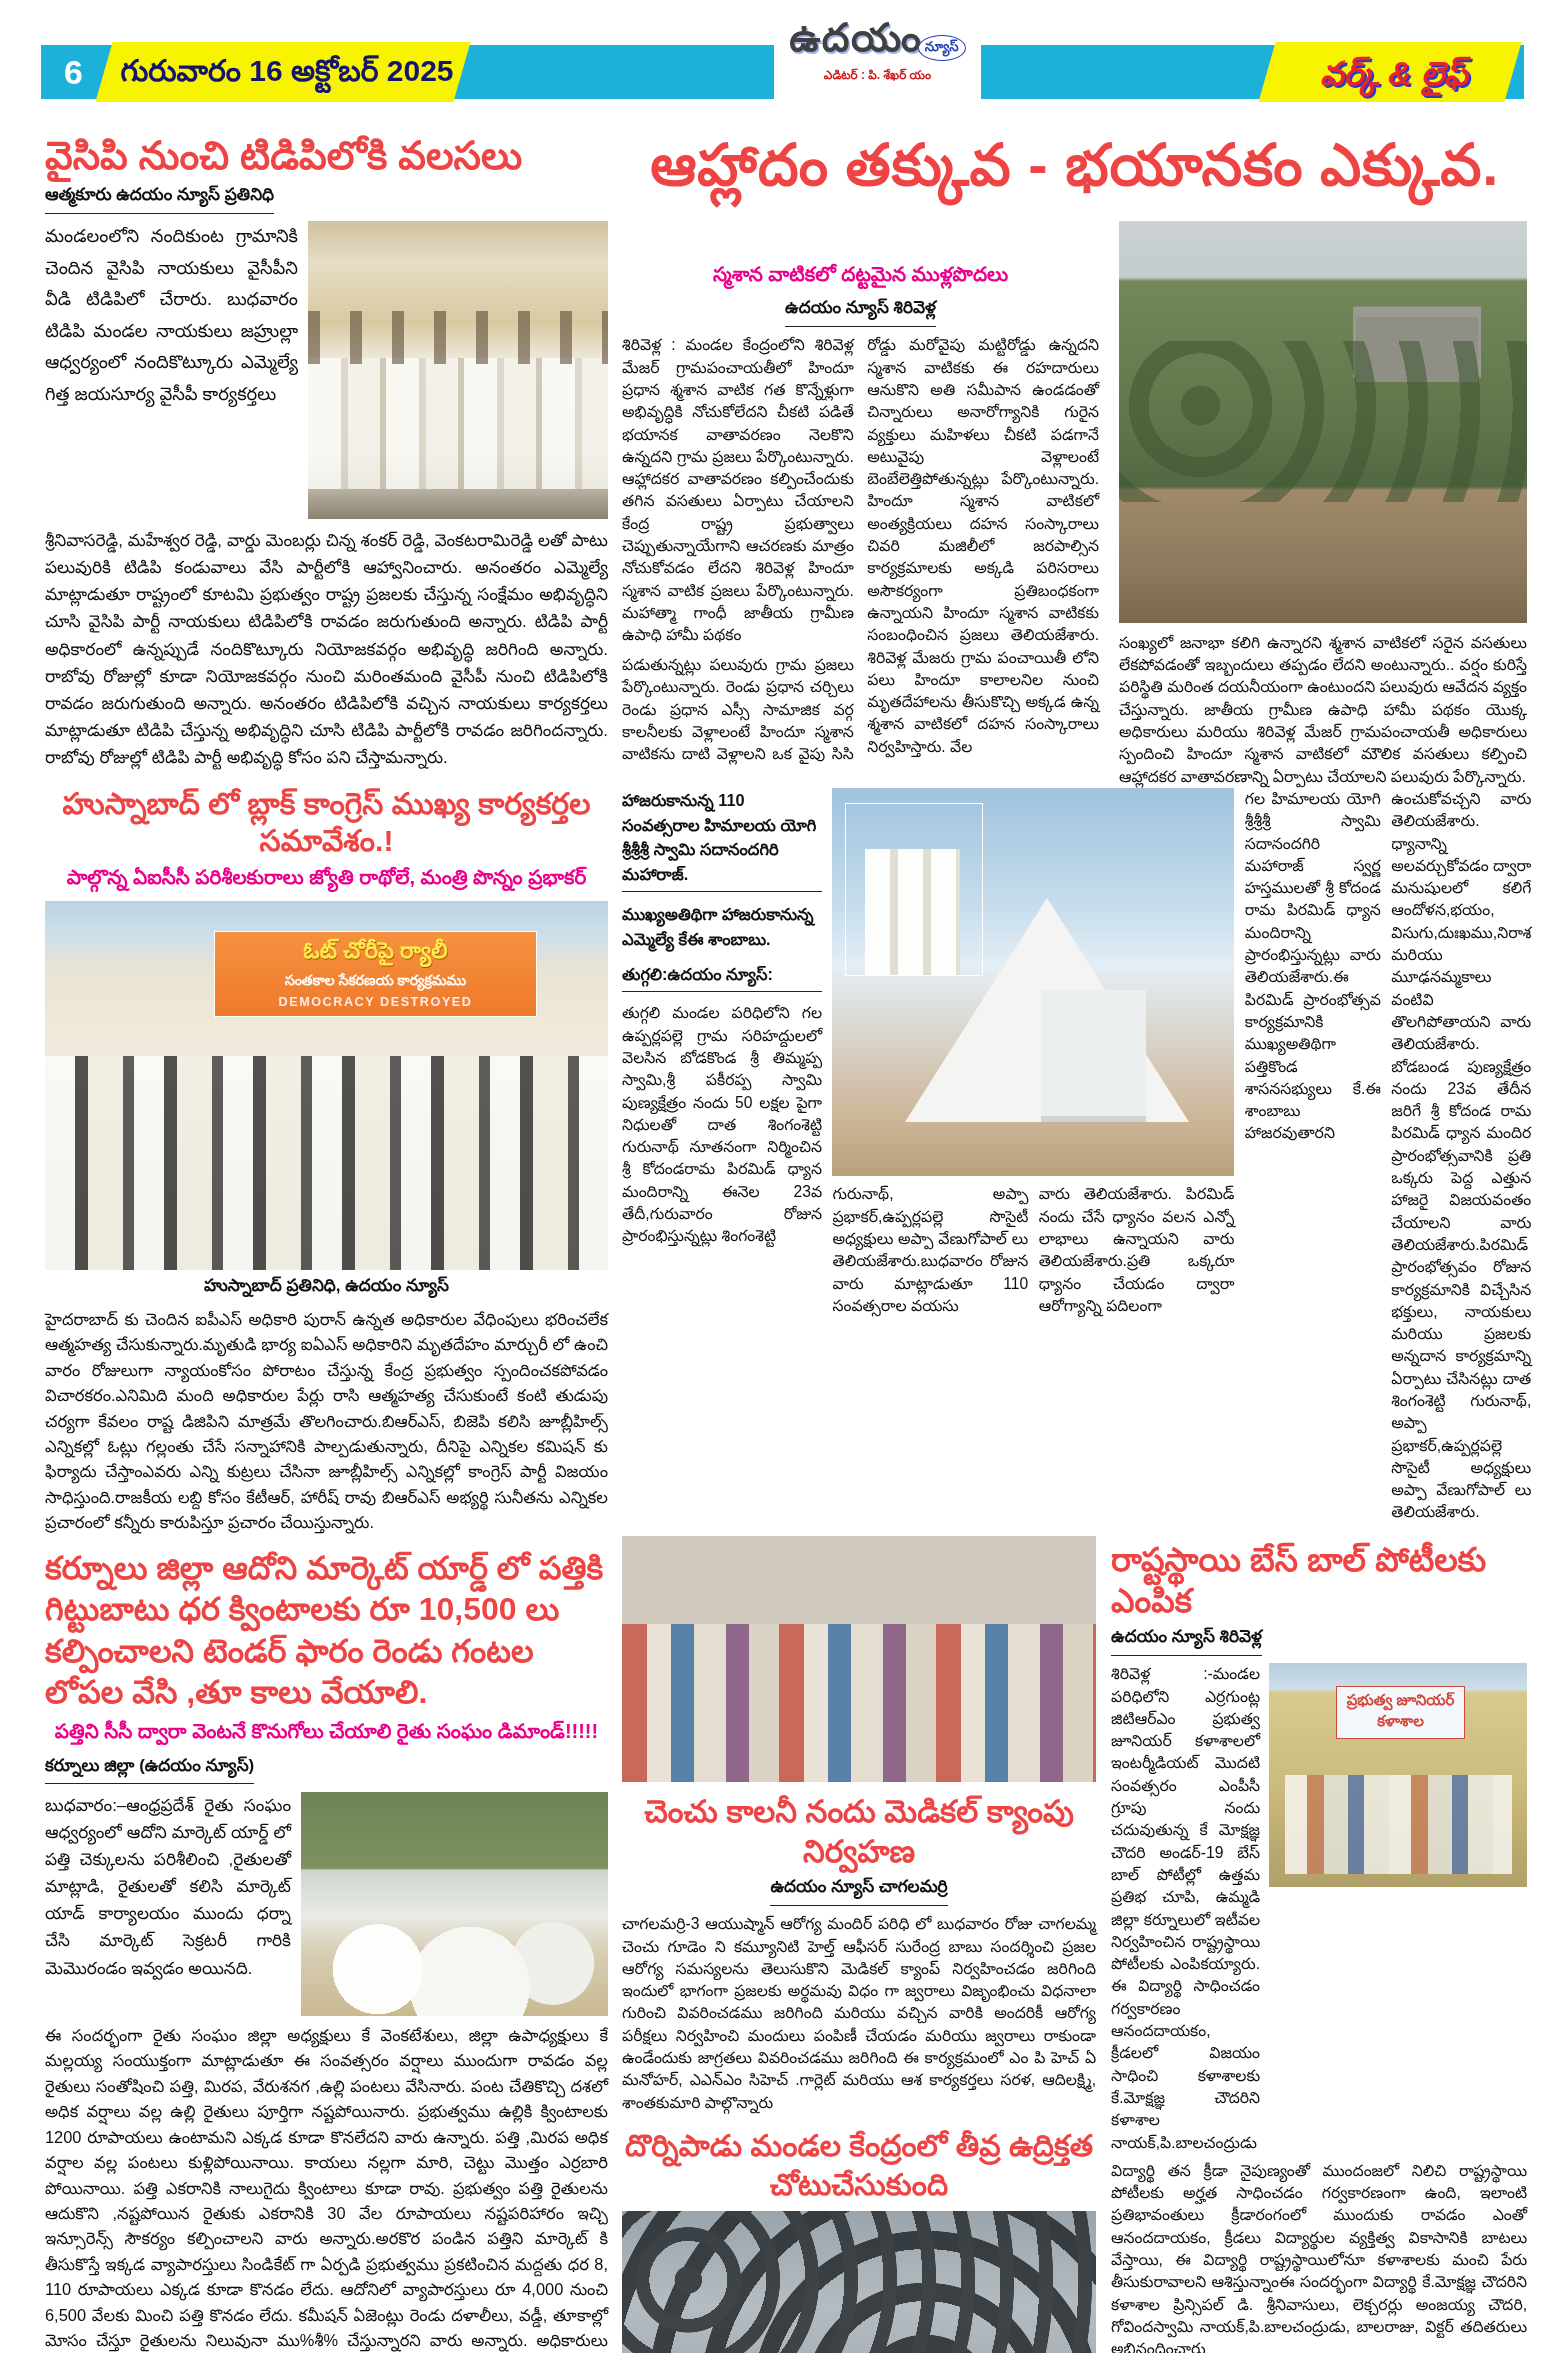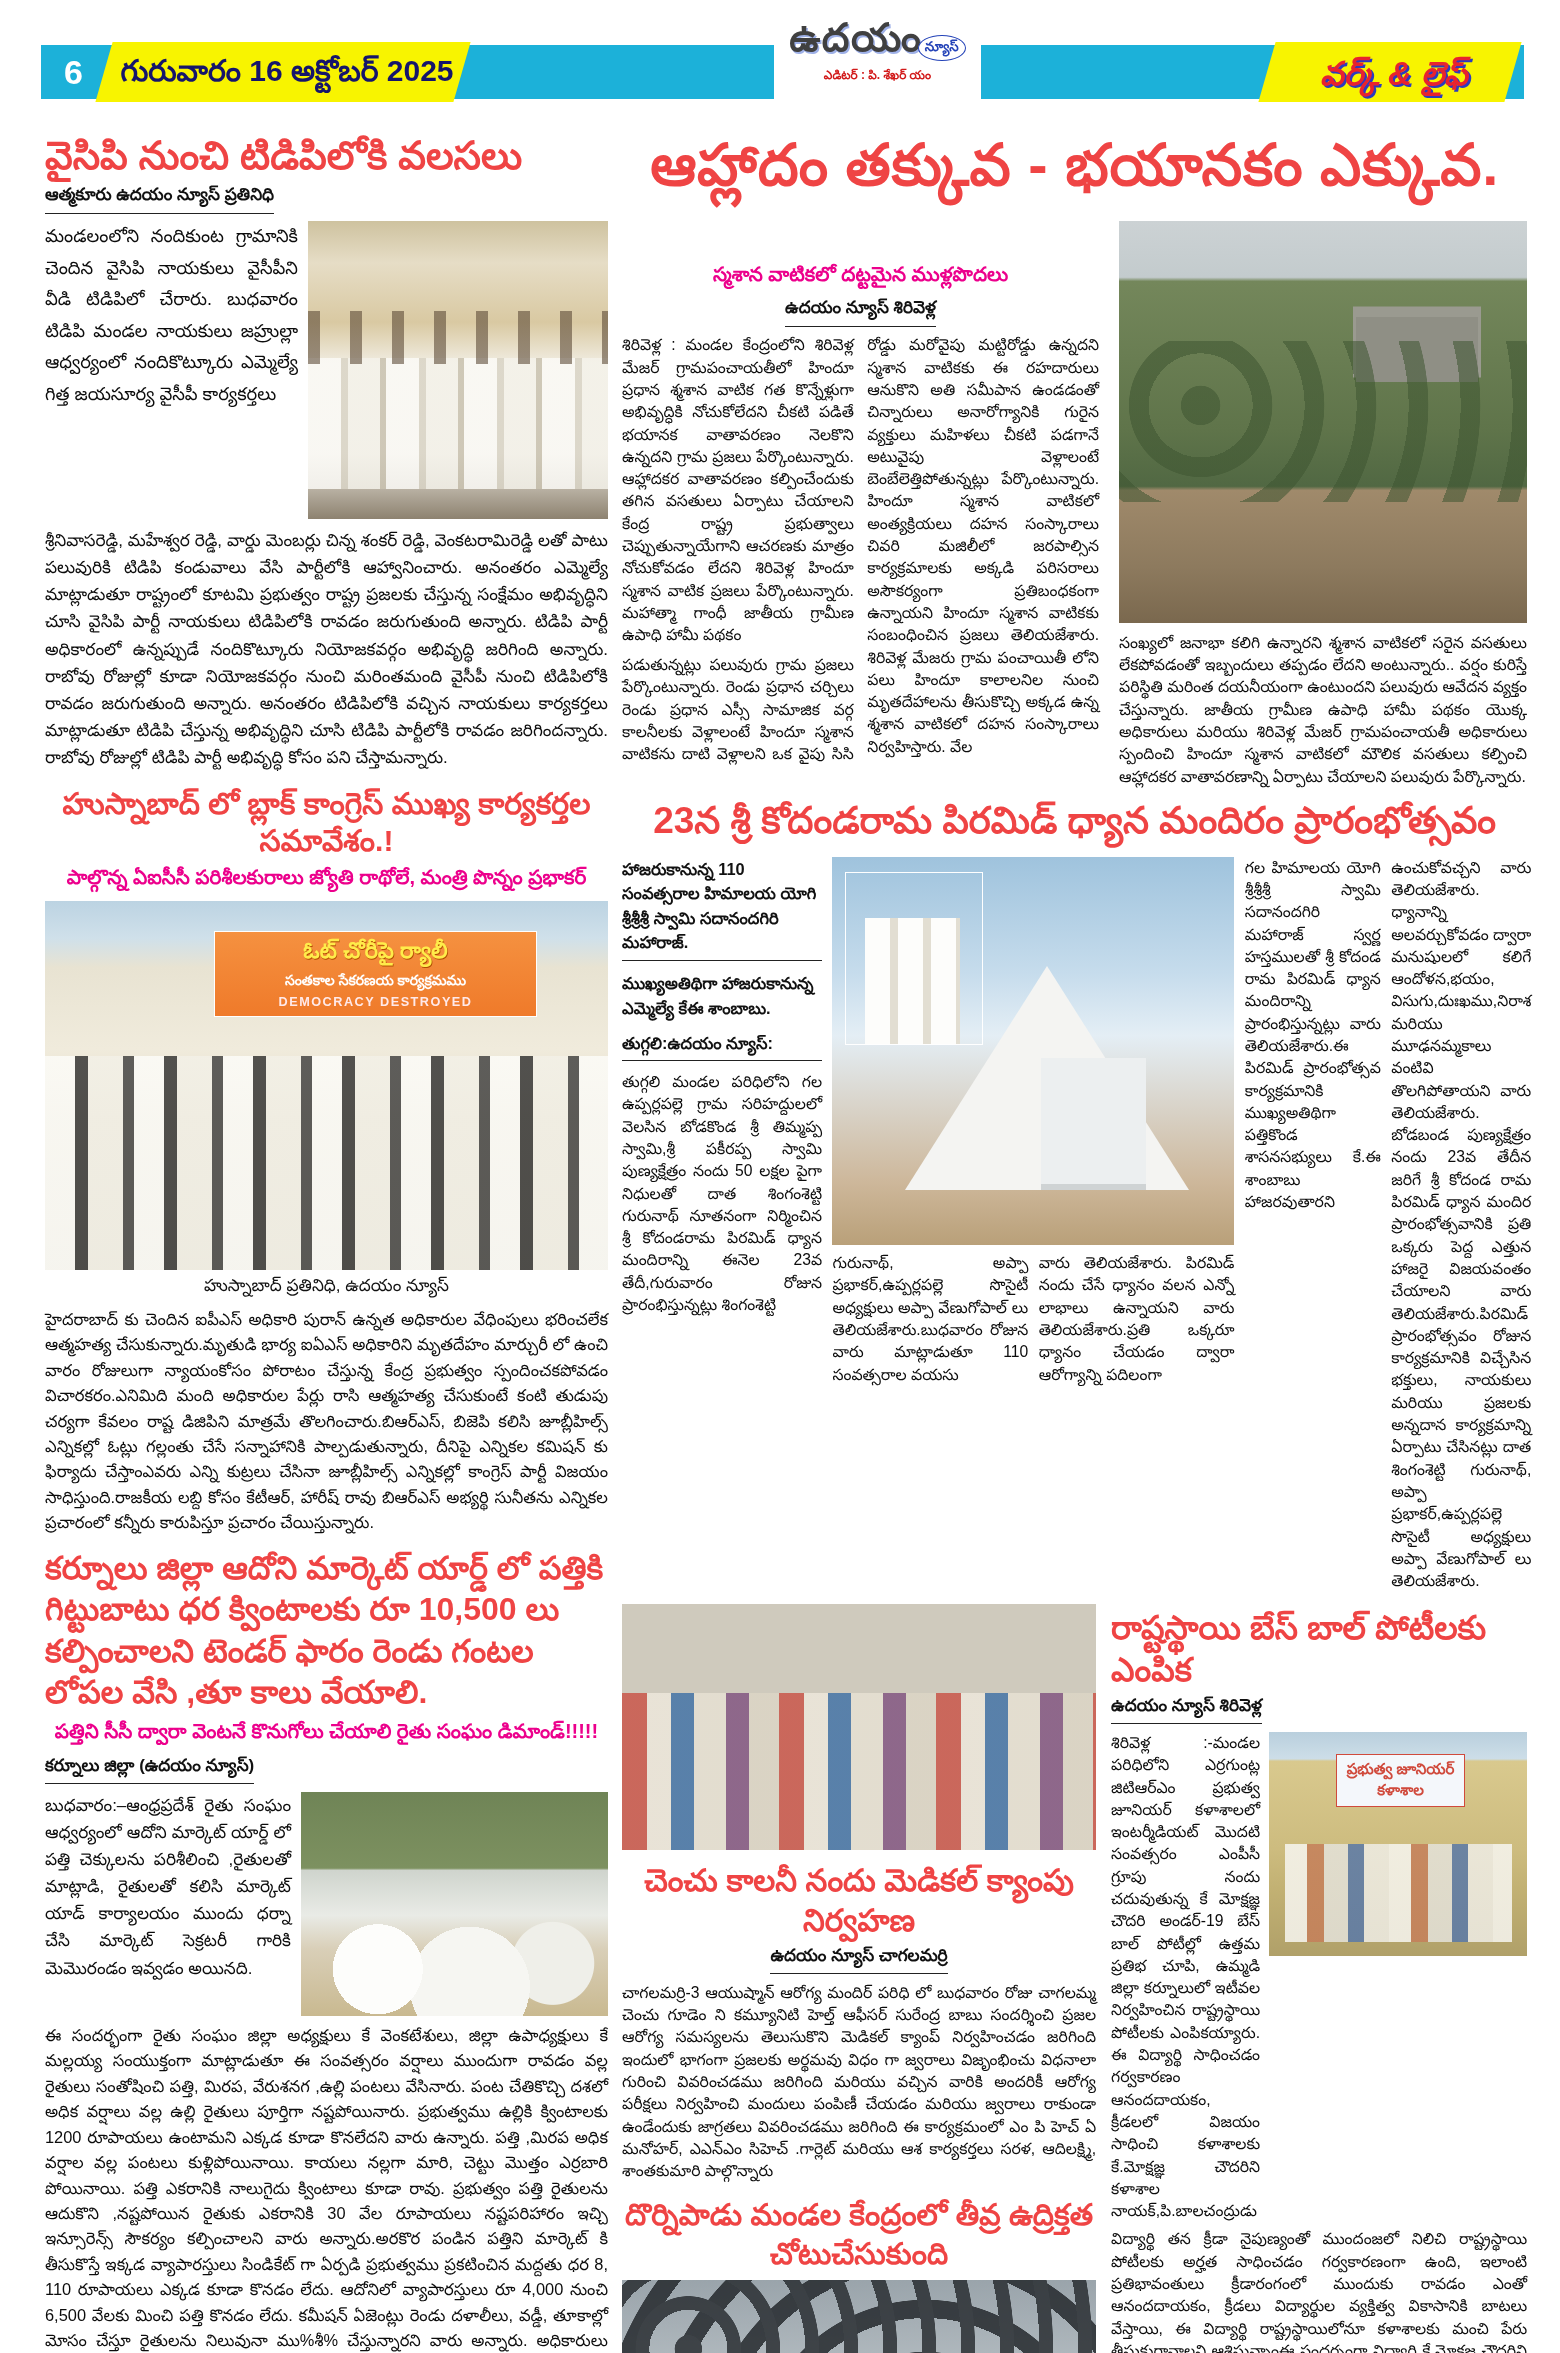--- a/index.html
+++ b/index.html
@@ -39,21 +39,21 @@
   .hl-c{font-size:32px;line-height:1.3;margin:12px 0 6px 0;}
   .hl-e{font-size:58px;text-align:center;margin:6px 0 19.4px 0;letter-spacing:0.7px;}
   .hl-f{font-size:37px;text-align:center;margin:10.4px 0 12px 0;}
   .hl-g{font-size:31px;text-align:center;line-height:1.3;margin:10.4px 0 4.5px 0;}
   .hl-h{font-size:30px;text-align:center;line-height:1.3;margin:12px 0 7.5px 0;}
   .hl-i{font-size:33px;text-align:left;margin:3px 0 6px 0;}
   .pink{color:#ec008c;font-weight:bold;text-align:center;font-size:20px;margin:4.5px 0 7.5px 0;}
   .byline{font-weight:bold;font-size:17px;margin:3px 0 7.5px 0;}
   .byline .u{display:inline-block;border-bottom:1.5px solid #222;padding-bottom:4.5px;}
   .byline.center{text-align:center;}
-  .caption{font-weight:normal;font-size:17px;text-align:center;margin:6px 0 7.5px 0;}
+  .caption{font-weight:bold;font-size:17px;text-align:center;margin:6px 0 7.5px 0;}
   .bd{font-size:15.7px;line-height:1.42;text-align:justify;color:#0c0c0c;}
   .row{display:flex;gap:10.4px;}
   .cols2{column-count:2;column-gap:13.4px;}
   
   .photo{position:relative;overflow:hidden;background:#cfcabd;}
   .ph-hall{background:linear-gradient(180deg,#d8cdb2 0%,#e9e2cf 16%,#d2c4a0 34%,#c7b astran 0) ,#d8cdb2;}
   .ph-hall{background:linear-gradient(180deg,#cec29f 0%,#e6ddc6 14%,#d9c9a2 34%,#f1ede2 48%,#ece8df 78%,#8d8270 100%);}
   .ph-hall::after{content:"";position:absolute;left:0;right:0;top:46%;height:44%;
     background:repeating-linear-gradient(90deg,#fbfaf6 0 33px,#d9d4c6 33px 40px,#f4f2ea 40px 72px,#c9c2b0 72px 78px);opacity:.85;}
   .ph-hall::before{content:"";position:absolute;left:0;right:0;top:30%;height:18%;
@@ -174,21 +174,20 @@
             </div>
           </div>
           <div style="flex:1;">
             <div class="photo ph-grave" style="height:402px;"></div>
             <div class="bd" style="margin-top:9px;">సంఖ్యలో జనాభా కలిగి ఉన్నారని శ్మశాన వాటికలో సరైన వసతులు లేకపోవడంతో ఇబ్బందులు తప్పడం లేదని అంటున్నారు.. వర్షం కురిస్తే పరిస్థితి మరింత దయనీయంగా ఉంటుందని పలువురు ఆవేదన వ్యక్తం చేస్తున్నారు. జాతీయ గ్రామీణ ఉపాధి హామీ పథకం యొక్క అధికారులు మరియు శిరివెళ్ల మేజర్ గ్రామపంచాయతీ అధికారులు స్పందించి హిందూ స్మశాన వాటికలో మౌలిక వసతులు కల్పించి ఆహ్లాదకర వాతావరణాన్ని ఏర్పాటు చేయాలని పలువురు పేర్కొన్నారు.</div>
           </div>
         </div>
       </article>
 
       <article>
-        <div class="hl hl-f">23న శ్రీ కోదండరామ పిరమిడ్ ధ్యాన మందిరం ప్రారంభోత్సవం</div>
         <div class="row" style="gap:10.4px;">
           <div style="flex:0 0 200px;">
             <div class="standfirst">
               <div class="ul">హాజరుకానున్న 110 సంవత్సరాల హిమాలయ యోగి శ్రీశ్రీశ్రీ స్వామి సదానందగిరి మహారాజ్.</div>
               <div>ముఖ్యఅతిథిగా హాజరుకానున్న ఎమ్మెల్యే కేఈ శాంబాబు.</div>
               <div class="ul">తుగ్గలి:ఉదయం న్యూస్:</div>
             </div>
             <div class="bd">తుగ్గలి మండల పరిధిలోని గల ఉప్పర్లపల్లె గ్రామ సరిహద్దులలో వెలసిన బోడకొండ శ్రీ తిమ్మప్ప స్వామి,శ్రీ పకీరప్ప స్వామి పుణ్యక్షేత్రం నందు 50 లక్షల పైగా నిధులతో దాత శింగంశెట్టి గురునాథ్ నూతనంగా నిర్మించిన శ్రీ కోదండరామ పిరమిడ్ ధ్యాన మందిరాన్ని ఈనెల 23వ తేదీ,గురువారం రోజున ప్రారంభిస్తున్నట్లు శింగంశెట్టి</div>
           </div>
           <div style="flex:0 0 402px;">

